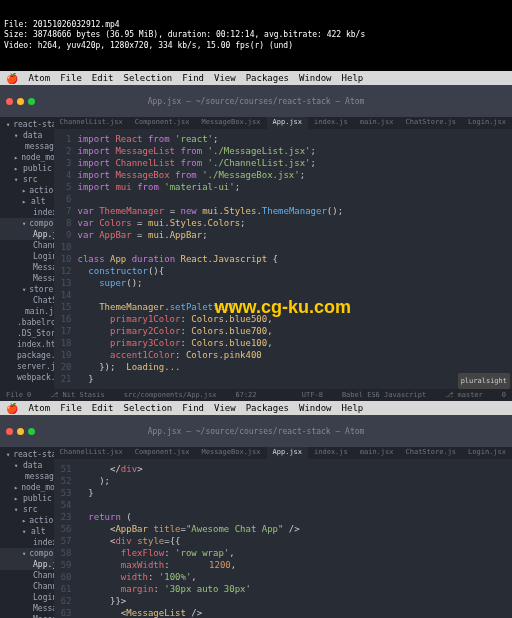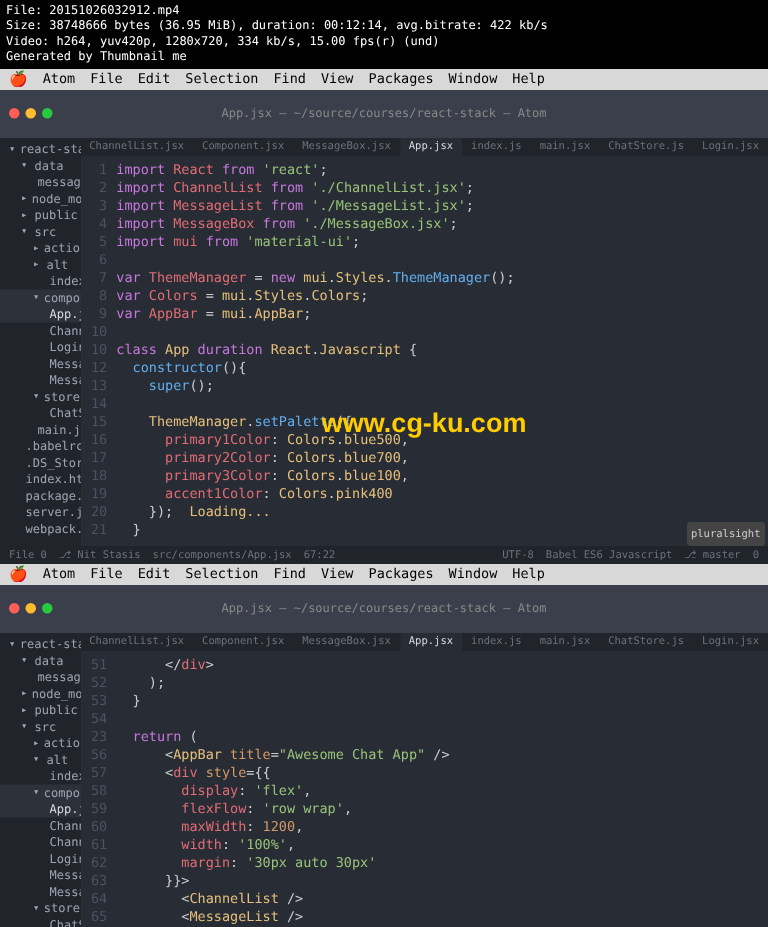--- a/index.html
+++ b/index.html
@@ -1,17 +1,17 @@
 <!DOCTYPE html>
 <html><head>
 <meta charset="utf-8">
 <style>
 * { margin:0; padding:0; box-sizing:border-box; font-family:Menlo,Monaco,Consolas,monospace; }
 body { background:#000; color:#ccc; width:512px; font-size:9px; }
-.meta { background:#000; color:#fff; font-size:8px; padding:2px 4px; line-height:1.3; }
+.meta { background:#000; color:#fff; font-size:8px; padding:20px 4px; line-height:1.3; }
 .meta-line { display:block; }
 .os-menu { background:#d8d8d8; color:#000; font-size:9px; padding:2px 6px; display:flex; gap:10px; align-items:center; height:14px; }
 .os-menu span { cursor:default; }
 .apple { font-size:10px; }
 .window { background:#282c34; width:100%; }
 .titlebar { background:#3a3f4b; display:flex; align-items:center; padding:16px 6px; height:14px; position:relative; }
 .traffic { display:flex; gap:4px; }
 .dot { width:7px; height:7px; border-radius:50%; }
 .red { background:#ff5f56; } .yellow { background:#ffbd2e; } .green { background:#27c93f; }
 .title-text { position:absolute; left:50%; transform:translateX(-50%); color:#888; font-size:8px; }
@@ -24,34 +24,33 @@
 .arrow { font-size:7px; width:6px; display:inline-block; }
 .editor { flex:1; background:#282c34; position:relative; }
 .tabs { display:flex; background:#21252b; font-size:7px; color:#6b727d; height:12px; overflow:hidden; }
 .tab { padding:1px 6px; cursor:pointer; }
 .tab.active { background:#282c34; color:#d7dae0; }
 .code { display:flex; font-size:9px; line-height:1.35; padding:4px 0; }
 .gutter { width:24px; text-align:right; padding-right:6px; color:#4b5263; user-select:none; }
 .gutter div { height:12px; }
 .lines { flex:1; }
 .lines div { height:12px; white-space:pre; }
-.kw { color:#c678dd; } .str { color:#98c379; } .var { color:#e06c75; } .prop { color:#e5c07b; } .fn { color:#61afef; } .num { color:#d19a66; } .comp { color:#e5c07b; } .tag { color:#e06c75; } .attr { color:#d19a66; }
+.kw { color:#c678dd; } .str { color:#98c379; } .var { color:#e06c75; } .prop { color:#e5c07b; } .fn { color:#61afef; } .num { color:#d19a66;margin-left:34px; } .comp { color:#e5c07b; } .tag { color:#e06c75; } .attr { color:#d19a66; }
 .watermark { position:absolute; left:50%; transform:translateX(-50%); top:180px; color:#ffcc00; font-size:18px; font-weight:bold; font-family:Arial,sans-serif; pointer-events:none; }
-.status { background:#21252b; color:#6b727d; font-size:7px; padding:2px 6px; display:flex; gap:8px; height:12px; align-items:center; }
+.status { background:#21252b; color:#6b727d; font-size:7px; padding:2px 6px; display:flex; gap:19px; height:12px; align-items:center; }
 .status .spacer { flex:1; }
 .ps-badge { position:absolute; right:2px; bottom:0; background:#444; color:#ccc; font-size:7px; padding:4px 3px; border-radius:2px; }
 </style>
 </head>
 <body>
 
 <div class="meta">
   <span class="meta-line">File: 20151026032912.mp4</span>
   <span class="meta-line">Size: 38748666 bytes (36.95 MiB), duration: 00:12:14, avg.bitrate: 422 kb/s</span>
   <span class="meta-line">Video: h264, yuv420p, 1280x720, 334 kb/s, 15.00 fps(r) (und)</span>
-  <span class="meta-line">Generated by Thumbnail me</span>
 </div>
 
 <div class="os-menu">
   <span class="apple">🍎</span>
   <span>Atom</span>
   <span>File</span>
   <span>Edit</span>
   <span>Selection</span>
   <span>Find</span>
   <span>View</span>
@@ -125,22 +124,22 @@
             <div>15</div>
             <div>16</div>
             <div>17</div>
             <div>18</div>
             <div>19</div>
             <div>20</div>
             <div>21</div>
           </div>
         <div class="lines" id="lines1">
             <div><span class="kw">import</span> <span class="var">React</span> <span class="kw">from</span> <span class="str">'react'</span>;</div>
+            <div><span class="kw">import</span> <span class="var">MessageList</span> <span class="kw">from</span> <span class="str">'./MessageList.jsx'</span>;</div>
             <div><span class="kw">import</span> <span class="var">ChannelList</span> <span class="kw">from</span> <span class="str">'./ChannelList.jsx'</span>;</div>
-            <div><span class="kw">import</span> <span class="var">MessageList</span> <span class="kw">from</span> <span class="str">'./MessageList.jsx'</span>;</div>
             <div><span class="kw">import</span> <span class="var">MessageBox</span> <span class="kw">from</span> <span class="str">'./MessageBox.jsx'</span>;</div>
             <div><span class="kw">import</span> <span class="var">mui</span> <span class="kw">from</span> <span class="str">'material-ui'</span>;</div>
             <div></div>
             <div><span class="kw">var</span> <span class="var">ThemeManager</span> = <span class="kw">new</span> <span class="prop">mui</span>.<span class="prop">Styles</span>.<span class="fn">ThemeManager</span>();</div>
             <div><span class="kw">var</span> <span class="var">Colors</span> = <span class="prop">mui</span>.<span class="prop">Styles</span>.<span class="prop">Colors</span>;</div>
             <div><span class="kw">var</span> <span class="var">AppBar</span> = <span class="prop">mui</span>.<span class="prop">AppBar</span>;</div>
             <div></div>
             <div><span class="kw">class</span> <span class="comp">App</span> <span class="kw">duration</span> <span class="comp">React</span>.<span class="comp">Javascript</span> {</div>
             <div>  <span class="fn">constructor</span>(){</div>
             <div>    <span class="fn">super</span>();</div>
@@ -249,27 +248,25 @@
             <div>68</div>
           </div>
         <div class="lines" id="lines2">
             <div>      &lt;/<span class="tag">div</span>&gt;</div>
             <div>    );</div>
             <div>  }</div>
             <div></div>
             <div>  <span class="kw">return</span> (</div>
             <div>      &lt;<span class="comp">AppBar</span> <span class="attr">title</span>=<span class="str">"Awesome Chat App"</span> /&gt;</div>
             <div>      &lt;<span class="tag">div</span> <span class="attr">style</span>={{</div>
-            <div>        <span class="var">display</span>: <span class="str">'flex'</span>,</div>
             <div>        <span class="var">flexFlow</span>: <span class="str">'row wrap'</span>,</div>
             <div>        <span class="var">maxWidth</span>: <span class="num">1200</span>,</div>
             <div>        <span class="var">width</span>: <span class="str">'100%'</span>,</div>
             <div>        <span class="var">margin</span>: <span class="str">'30px auto 30px'</span></div>
             <div>      }}&gt;</div>
-            <div>        &lt;<span class="comp">ChannelList</span> /&gt;</div>
             <div>        &lt;<span class="comp">MessageList</span> /&gt;</div>
             <div>      &lt;/<span class="tag">div</span>&gt;</div>
             <div>      &lt;<span class="comp">MessageBox</span> /&gt;</div>
           </div>
       </div>
 
     </div>
   </div>
 
 </div>

